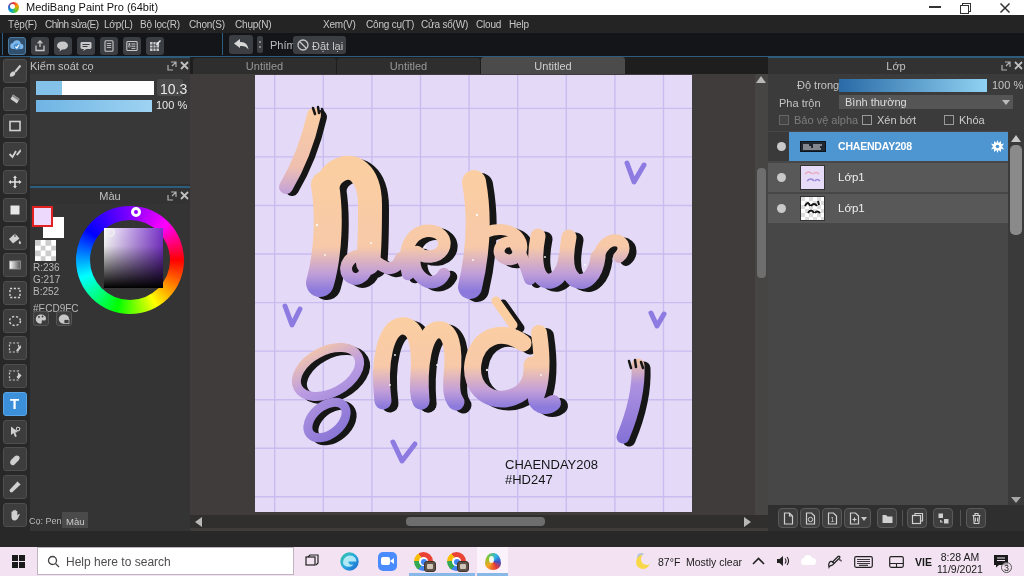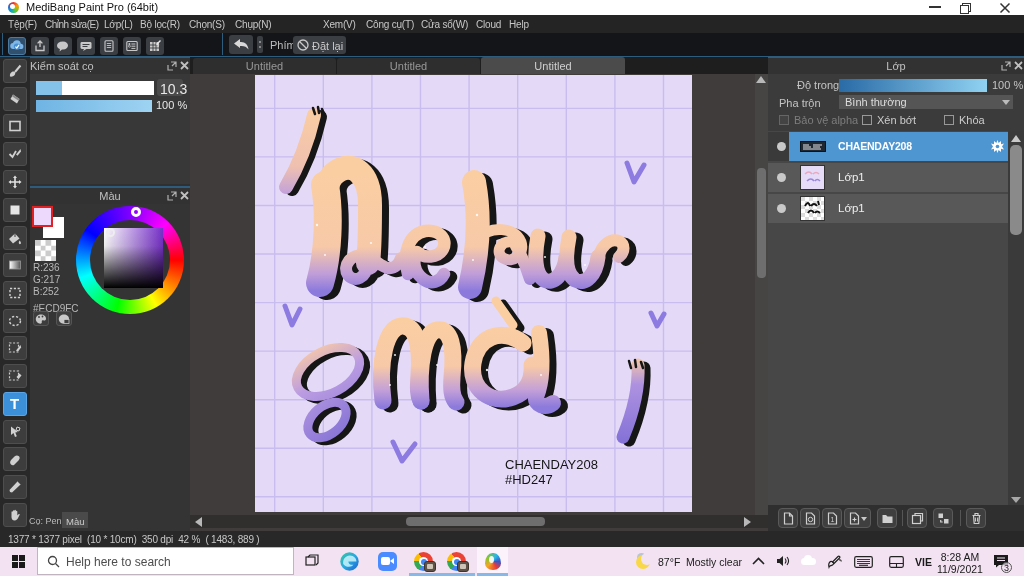--- a/index.html
+++ b/index.html
@@ -523,21 +523,20 @@
     <div class="abs" style="left:960px;top:510px;width:1px;height:16px;background:#555;"></div>
     <div class="lb" style="left:966px;">
         <svg width="13" height="13" viewBox="0 0 13 13">
       <path d="M2.5,3.5 h8 M5,3 v-1.5 h3 V3 M3.5,3.5 l0.7,8 h4.6 l0.7,-8" stroke="#d0d0d0" stroke-width="1.2" fill="none"></path>
       <path d="M5.3,5.5 l0.2,4 M7.7,5.5 l-0.2,4" stroke="#d0d0d0" stroke-width="1"></path>
         </svg>
       </div>
   </div>
 
   <div class="abs" style="left:0;top:531px;width:1024px;height:16px;background:#282828;"></div>
-  <div class="abs" style="left:8px;top:534px;font-size:10px;letter-spacing:-0.2px;color:#c8c8c8;">1377 * 1377 pixel&nbsp; (10 * 10cm)&nbsp; 350 dpi&nbsp; 42 %&nbsp; ( 1483, 889 )</div>
 
   <div id="taskbar">
     <div class="abs" style="left:0;top:547px;width:1024px;height:29px;background:#f3e3f2;"></div>
 
     <svg class="abs" style="left:12px;top:555px;" width="13" height="13" viewBox="0 0 13 13">
       <rect x="0" y="0" width="6" height="6" fill="#1a1a1a"></rect>
         <rect x="7" y="0" width="6" height="6" fill="#1a1a1a"></rect>
       <rect x="0" y="7" width="6" height="6" fill="#1a1a1a"></rect>
         <rect x="7" y="7" width="6" height="6" fill="#1a1a1a"></rect>
       </svg>

